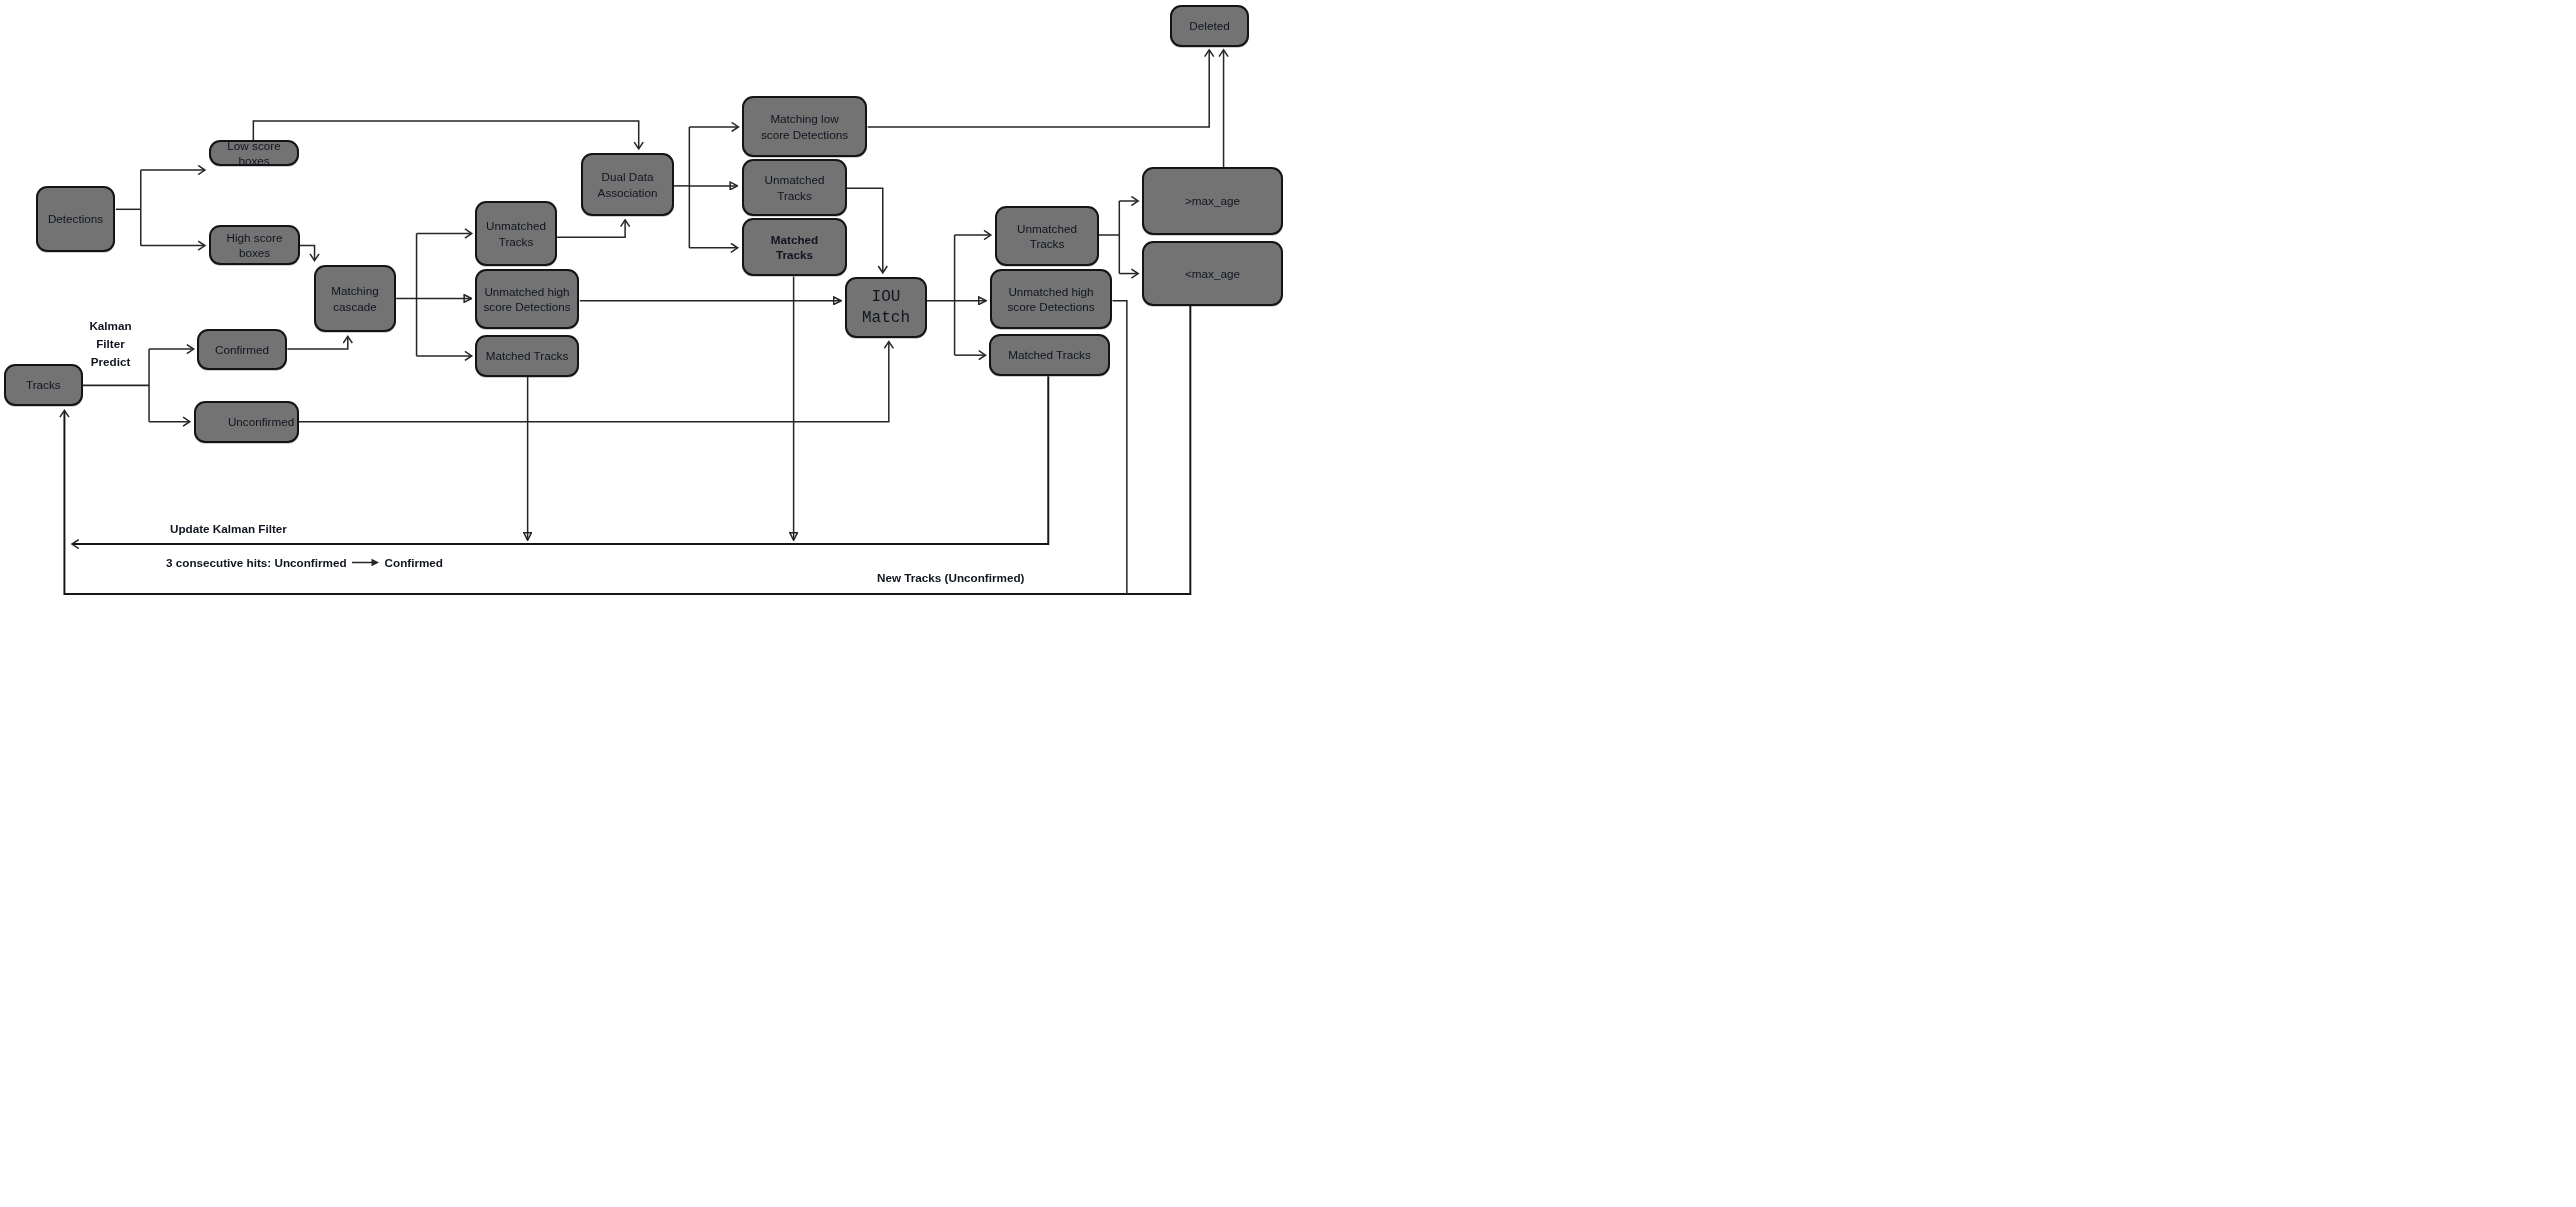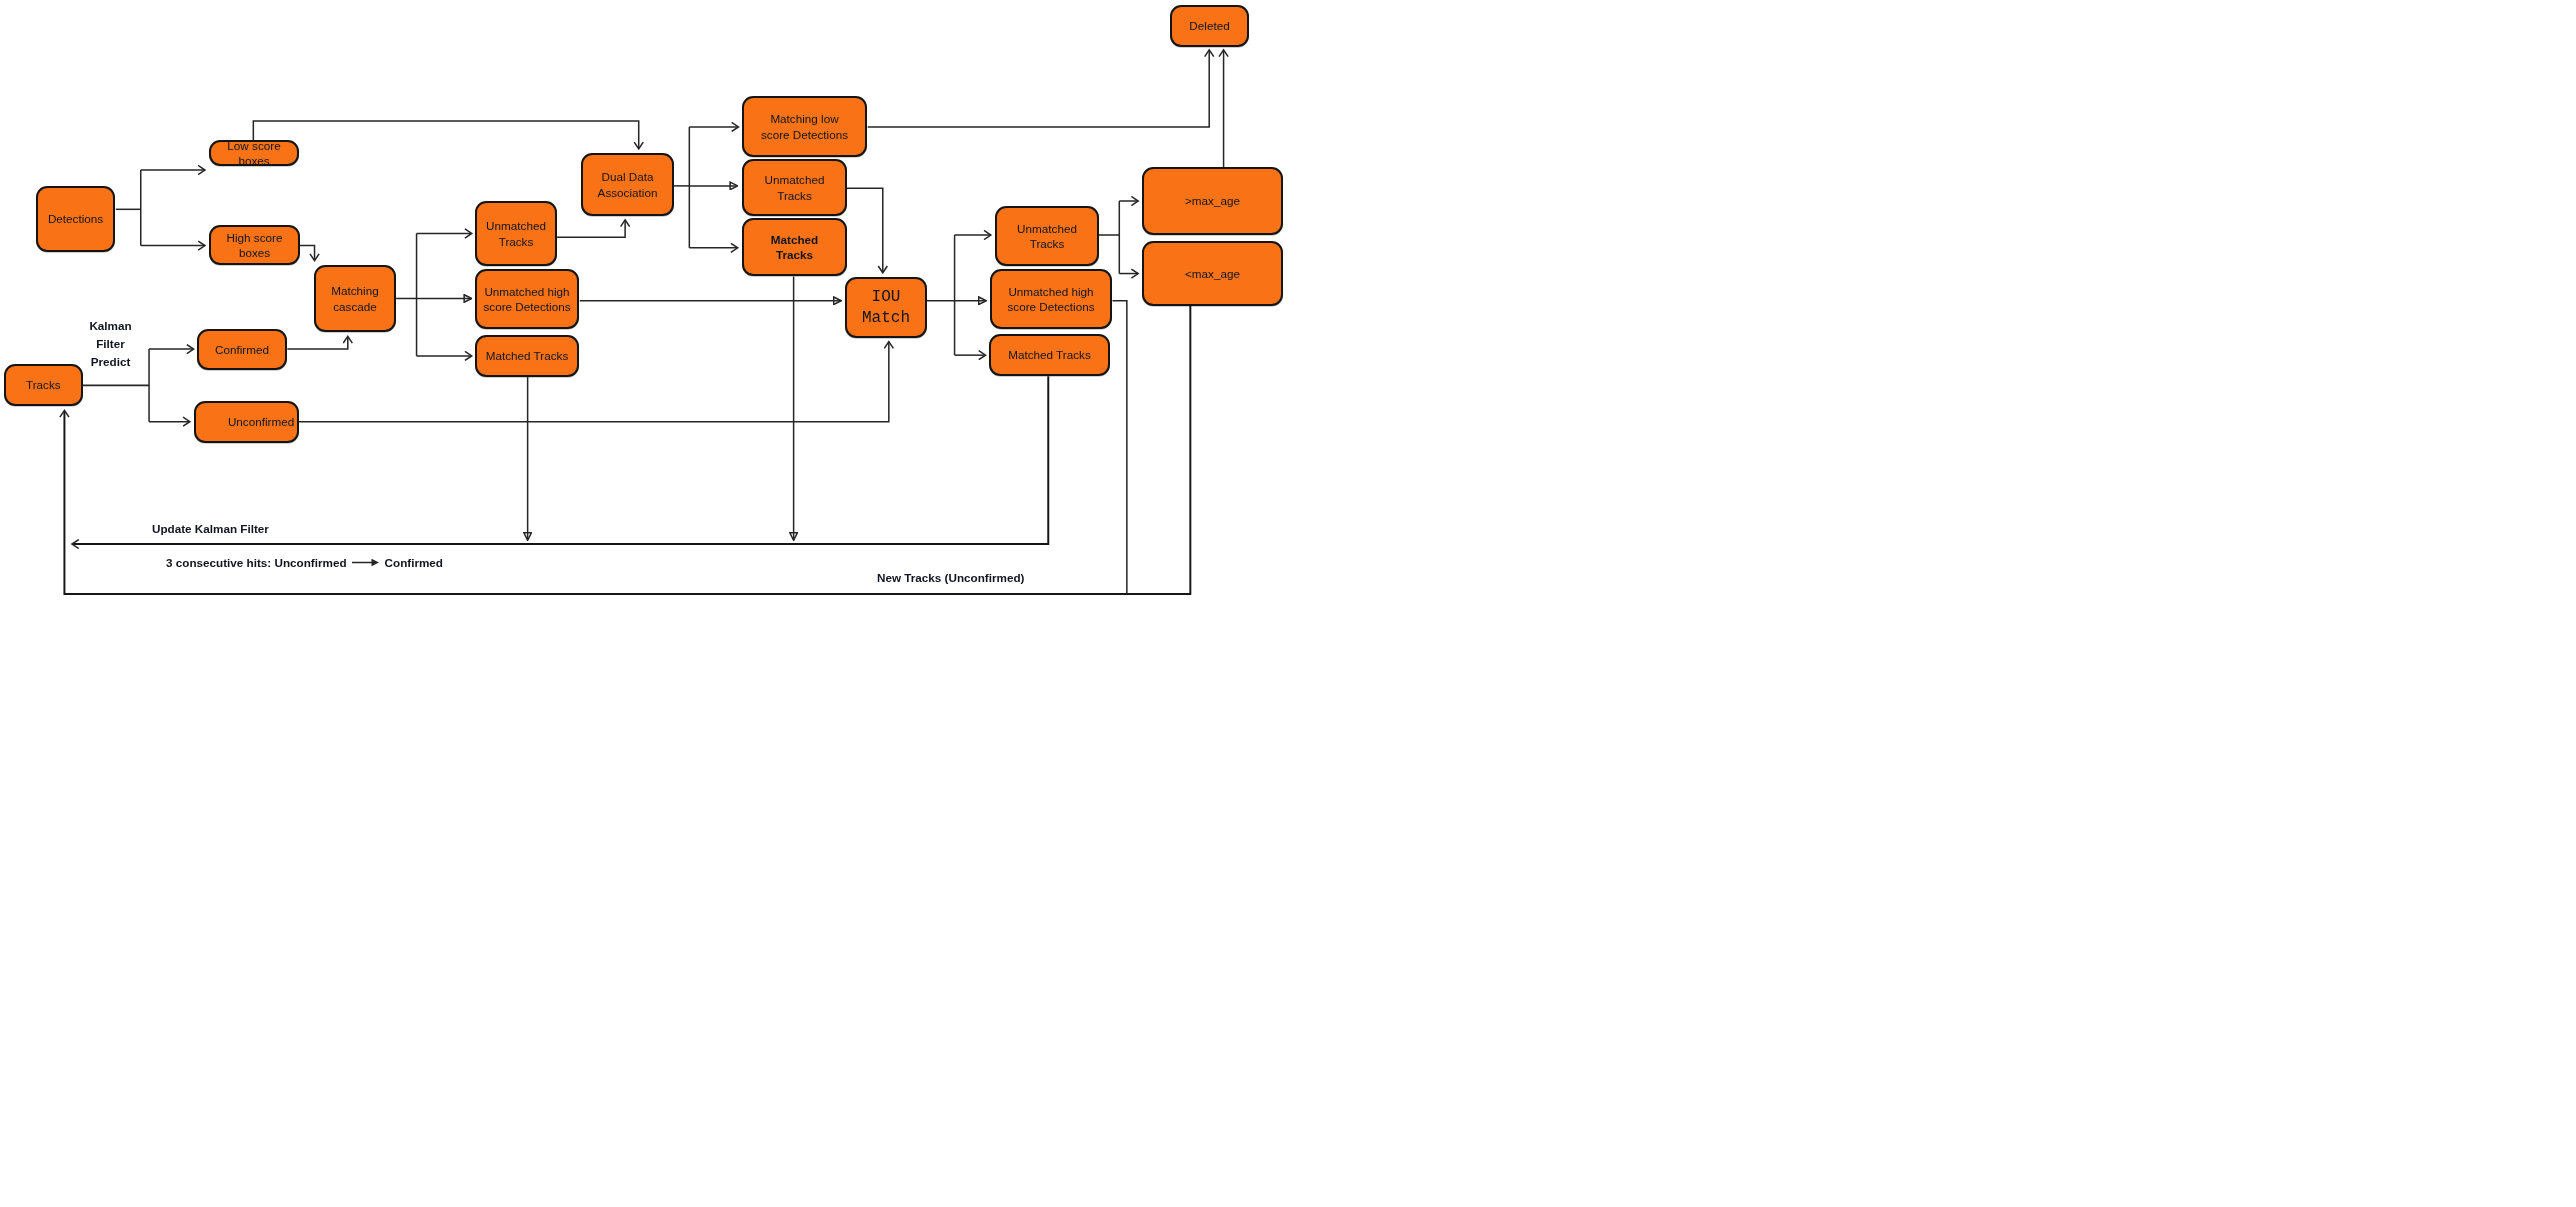--- a/index.html
+++ b/index.html
@@ -9,21 +9,21 @@
     background:#ffffff;
     font-family:"Liberation Sans", sans-serif;
     overflow:hidden;
   }
   .edges{position:absolute;left:0;top:0;width:100%;height:100%;}
   .edges path{stroke:#262626;stroke-width:2;fill:none;}
   .edges path.thick{stroke-width:2.6;stroke:#161616;}
   .node{
     position:absolute;
     box-sizing:border-box;
-    background:#f97316;
+    background:#737373;
     border:2.3px solid #141414;
     border-radius:11.3px;
     display:flex;align-items:center;justify-content:center;
     text-align:center;
     font-size:11.7px;
     line-height:1.3;
     color:#101520;
     white-space:pre-line;
     padding:1.5px 3px;
     box-shadow:0 0.8px 0 rgba(0,0,0,0.25);
@@ -168,21 +168,21 @@
     <span>&lt;max_age</span>
   </div>
   <div class="node" style="left:1170px;top:4.5px;width:79px;height:42px;">
     <span>Deleted</span>
   </div>
 
   <div class="floatlabel center" style="left:82px;top:317px;width:57px;line-height:1.55;">Kalman
 Filter
 Predict</div>
 
-  <div class="floatlabel" style="left:152px;top:522px;">Update Kalman Filter</div>
+  <div class="floatlabel" style="left:170px;top:522px;">Update Kalman Filter</div>
 
   <div class="floatlabel hitsrow" style="left:166px;top:556px;">
     <span>3 consecutive hits: Unconfirmed</span>
     <svg width="29" height="9" viewBox="0 0 38 12" style="flex:0 0 auto;">
       <line x1="1" y1="6" x2="28" y2="6" stroke="#262626" stroke-width="2"></line>
       <path d="M27,1 L37,6 L27,11 Z" fill="#262626"></path>
     </svg>
     <span>Confirmed</span>
   </div>
 

